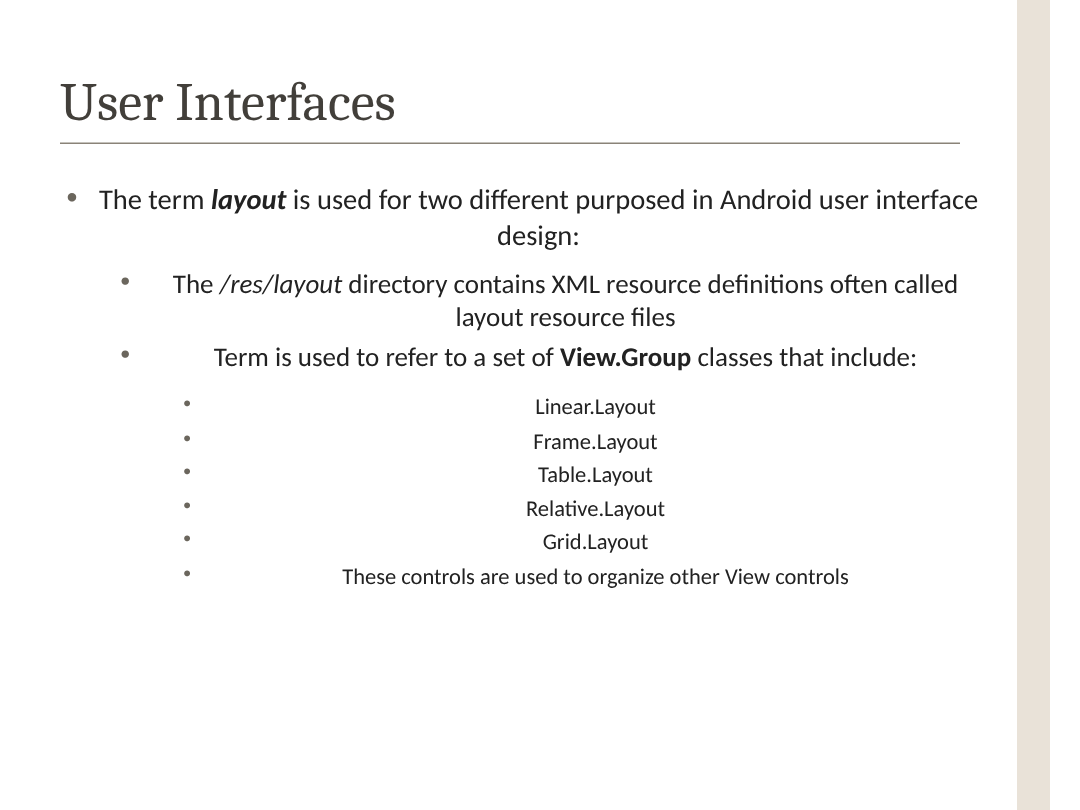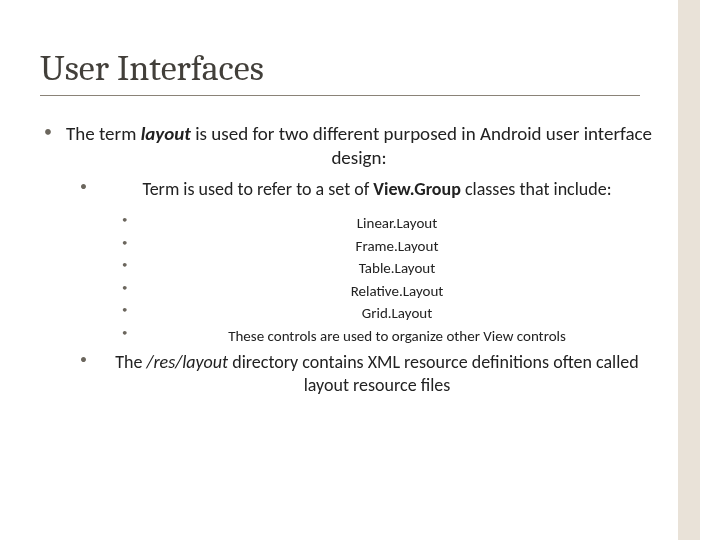--- a/index.html
+++ b/index.html
@@ -114,31 +114,31 @@
 
   <h1 class="title">User Interfaces</h1>
   <hr class="title-rule">
 
   <ul class="lvl1">
     <li>
       <span>The term </span><span class="bi">layout</span><span> is used for two different purposed in Android user interface design:</span>
 
       <ul class="lvl2">
         <li>
+          <span>The </span><span class="i">/res/layout</span><span> directory contains XML resource definitions often called layout resource files</span>
+        </li>
+        <li>
           <span>Term is used to refer to a set of </span><span class="b">View.Group</span><span> classes that include:</span>
 
           <ul class="lvl3">
             <li><span>Linear.Layout</span></li>
             <li><span>Frame.Layout</span></li>
             <li><span>Table.Layout</span></li>
             <li><span>Relative.Layout</span></li>
             <li><span>Grid.Layout</span></li>
             <li><span>These controls are used to organize other View controls</span></li>
           </ul>
         </li>
-        <li>
-          <span>The </span><span class="i">/res/layout</span><span> directory contains XML resource definitions often called layout resource files</span>
-        </li>
       </ul>
     </li>
   </ul>
 
 </div>
 
 </body></html>

